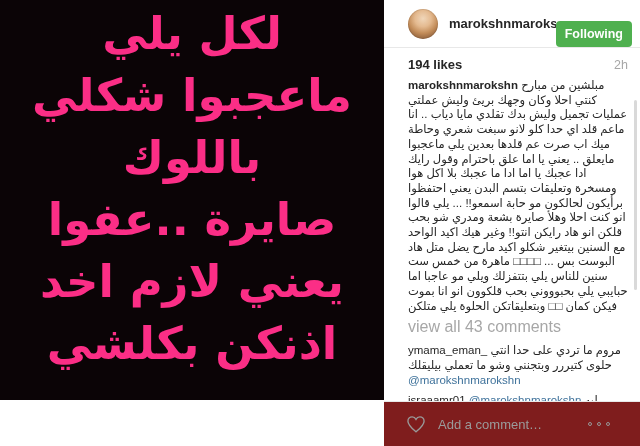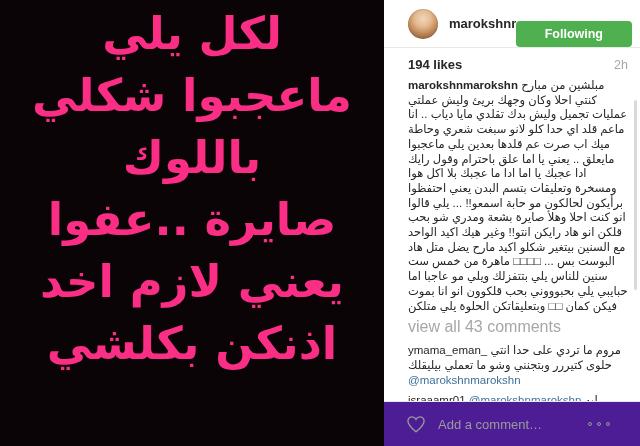--- a/index.html
+++ b/index.html
@@ -1,58 +1,58 @@
 <!DOCTYPE html>
 <html><head>
 <meta charset="utf-8">
 <style>
   * { margin:0; padding:0; box-sizing:border-box; }
   html,body { width:640px; height:446px; overflow:hidden; background:#fff;
               font-family:"Liberation Sans","DejaVu Sans",sans-serif; }
   .post { display:flex; width:640px; height:446px; }
 
   
-  .media { width:384px; height:446px; flex-shrink:0; background:#0b0406;
+  .media { width:384px; height:400px; flex-shrink:0; background:#0b0406;
            text-align:center; padding-top:3px; overflow:hidden; }
   .media-line { font-family:"DejaVu Sans",sans-serif; font-weight:bold;
                 font-size:45px; line-height:62px; color:#fb2e86; white-space:nowrap; }
 
   
   .panel { position:relative; width:256px; height:446px; background:#fff; }
 
   .header { display:flex; align-items:center; height:48px;
             padding:0 8px 0 24px; border-bottom:1px solid #e8e8e8; }
   .avatar { width:30px; height:30px; border-radius:50%; flex-shrink:0; margin-right:11px;
             background:radial-gradient(circle at 50% 32%, #f0d6b9 0%, #e4ba90 32%, #c28c59 58%, #8f613d 82%, #6b4630 100%);
             box-shadow:inset 0 0 0 1px rgba(0,0,0,.08); }
   .uname-hdr { flex:1; font-size:13px; font-weight:bold; color:#262626;
                white-space:nowrap; overflow:hidden; }
   .follow-btn { background:#4fb04f; color:#fff; font-weight:bold; font-size:12.5px;
-                border:none; border-radius:4px; padding:6px 29px; cursor:pointer;
+                border:none; border-radius:4px; padding:6px 9px; cursor:pointer;
                 font-family:inherit;margin-top:20px; }
 
   .content { padding:9px 12px 0 24px; color:#262626; }
   .likes-row { display:flex; justify-content:space-between; align-items:baseline;
                margin-bottom:6px; }
   .likes { font-size:13px; font-weight:bold; }
   .time  { font-size:12.5px; color:#a7a7a7; }
 
   .caption { font-size:11.5px; line-height:14.7px; margin-bottom:0; unicode-bidi:plaintext; }
   .caption .u { font-weight:bold; }
   .view-all { font-size:16px; color:#a7a7a7; margin:5px 0 7px; cursor:pointer; }
   .comment { font-size:11.5px; line-height:15px; margin-bottom:5px; }
   .comment .u { font-weight:normal; }
   .mention { color:#3f729b; }
 
   .scrollbar { position:absolute; right:3px; top:100px; width:3px; height:190px;
                border-radius:2px; background:#d9d9d9; }
 
   .footer { position:absolute; left:0; right:0; bottom:0; height:45px;
             border-top:1px solid #e8e8e8; display:flex; align-items:center;
-            padding:0 30px 0 21px; background:#4c1d95; }
+            padding:0 30px 0 21px; background:#7f1d1d; }
   .heart { width:22px; height:22px; flex-shrink:0; }
   .add-comment { margin-left:11px; font-size:13px; color:#9b9b9b; flex:1; }
   .dots { display:flex; gap:5px; align-items:center; }
   .dots i { display:block; width:4px; height:4px; border:1px solid #979797;
             border-radius:50%; }
 </style>
 </head>
 <body>
 
 <div class="post">

